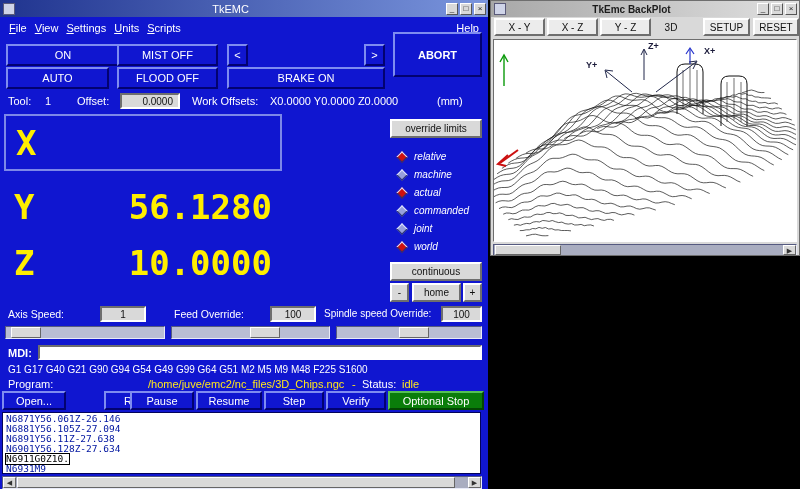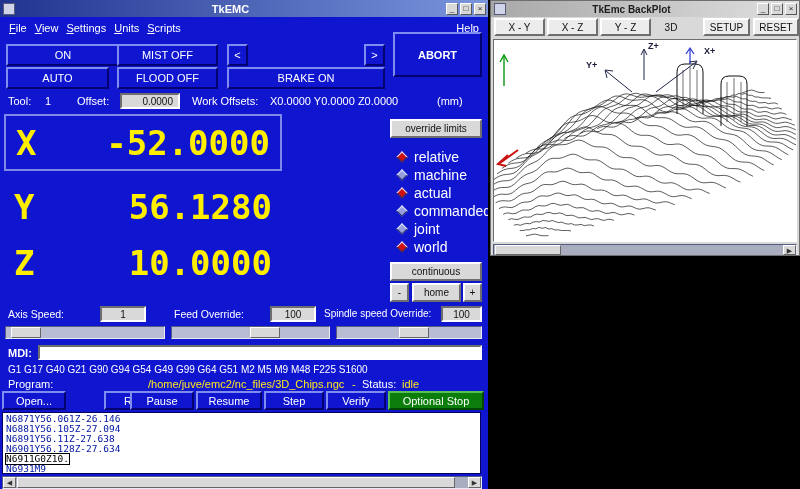--- a/index.html
+++ b/index.html
@@ -2,21 +2,21 @@
 <html><head>
 <meta charset="utf-8">
 <style>
   * { margin:0; padding:0; box-sizing:border-box; }
   html,body { width:800px; height:489px; overflow:hidden; background:#000; font-family:"Liberation Sans", sans-serif; }
   .abs { position:absolute; }
 
   
   #main-window { position:absolute; left:0; top:0; width:489px; height:489px; background:#1016d0; overflow:hidden; border-right:1px solid #000; }
   #main-titlebar { position:absolute; left:0; top:0; width:100%; height:17px; background:linear-gradient(90deg,#20348f,#7a95dd); display:flex; align-items:center; }
-  #main-titlebar .win-title { flex:1; text-align:center; color:#fff; font-size:11px; font-weight:bold; }
+  #main-titlebar .win-title { flex:1; text-align:center; color:#fff; font-size:11px; font-weight:normal; }
   .tb-icon { width:12px; height:12px; margin-left:3px; background:#cfd4e8; border:1px solid #5a5a7a; }
   .tb-btn { width:12px; height:12px; margin-right:2px; background:#d9d9d9; border:1px solid; border-color:#fff #555 #555 #fff; font-size:8px; line-height:9px; text-align:center; color:#222; }
   #main-menubar { position:absolute; left:0; top:17px; width:100%; height:21px; display:flex; align-items:center; padding:0 9px; gap:8px; color:#fff; font-size:11px; }
   .menu-item { display:inline-block; }
   .menu-item::first-letter { text-decoration:underline; }
   .menu-help { margin-left:auto; }
 
   .btn-blue { background:#1016d0; color:#fff; border:2px solid; border-color:#7f8cf0 #020270 #020270 #7f8cf0; font-size:11px; display:flex; align-items:center; justify-content:center; font-family:"Liberation Sans",sans-serif; }
   .btn-gray { background:#d9d9d9; color:#111; border:2px solid; border-color:#ffffff #6e6e6e #6e6e6e #ffffff; font-size:10px; display:flex; align-items:center; justify-content:center; }
   .btn-green { background:#0a7d0a; color:#fff; border:2px solid; border-color:#55c055 #034703 #034703 #55c055; font-size:11px; display:flex; align-items:center; justify-content:center; }
@@ -29,21 +29,21 @@
   
   .dro-row { position:absolute; left:4px; width:278px; height:54px; }
   .dro-box { border:2px solid #7d88e8; }
   .dro-letter { position:absolute; left:10px; top:50%; transform:translateY(-50%); color:#ffee00; font-family:"DejaVu Sans Mono",monospace; font-weight:bold; font-size:34px; }
   .dro-value { position:absolute; left:50px; right:10px; top:50%; transform:translateY(-50%); color:#ffee00; font-family:"DejaVu Sans Mono",monospace; font-weight:bold; font-size:34px; text-align:right; }
 
   
   .radio-row { position:absolute; left:398px; height:15px; display:flex; align-items:center; gap:8px; }
   .diamond { width:8px; height:8px; background:#97a0dc; border:1px solid; border-color:#dfe4ff #2c3370 #2c3370 #dfe4ff; transform:rotate(45deg); }
   .diamond.on { background:#d01010; }
-  .radio-label { color:#fff; font-size:14px; }
+  .radio-label { color:#fff; font-size:10px;font-style:italic; }
 
   
   .tk-scale { position:absolute; top:326px; height:13px; background:#b9bdd4; border:1px solid; border-color:#555a80 #e8eaf8 #e8eaf8 #555a80; }
   .tk-thumb { position:absolute; top:0; width:30px; height:11px; background:#d9d9d9; border:1px solid; border-color:#fff #666 #666 #fff; }
 
   
   #listing { position:absolute; left:2px; top:412px; width:479px; height:62px; background:#fff; border:1px solid #03035a; padding:1px 3px; overflow:hidden; }
   .prog-line { font-family:"DejaVu Sans Mono",monospace; font-size:9.5px; line-height:10px; color:#0015a0; white-space:pre; width:fit-content; }
   .prog-line.active { color:#000; outline:1px solid #000; background:#fff; }
 
@@ -95,21 +95,20 @@
   <span class="abs wlabel" style="left:8px;top:95px;">Tool:</span>
   <span class="abs wlabel" style="left:45px;top:95px;">1</span>
   <span class="abs wlabel" style="left:77px;top:95px;">Offset:</span>
   <div class="abs sunken" style="left:120px;top:93px;width:60px;height:16px;font-size:10px;color:#111;text-align:right;padding:1px 5px 0 0;">0.0000</div>
   <span class="abs wlabel" style="left:192px;top:95px;">Work Offsets:</span>
   <span class="abs wlabel" style="left:270px;top:95px;">X0.0000 Y0.0000 Z0.0000</span>
   <span class="abs wlabel" style="left:437px;top:95px;">(mm)</span>
 
   <div class="dro-row dro-box" style="top:114px;height:57px;">
     <span class="dro-letter">X</span>
-    <span class="dro-value">-52.0000</span>
   </div>
   <div class="dro-row" style="top:180px;">
     <span class="dro-letter">Y</span>
     <span class="dro-value">56.1280</span>
   </div>
   <div class="dro-row" style="top:236px;">
     <span class="dro-letter">Z</span>
     <span class="dro-value">10.0000</span>
   </div>
 

